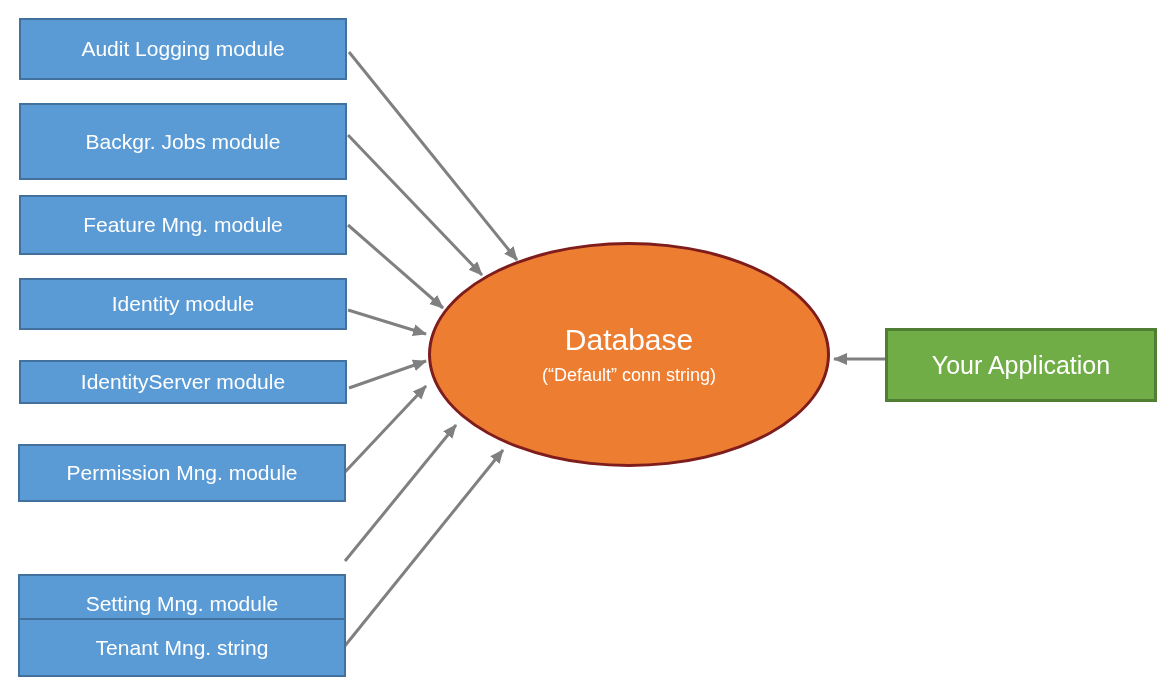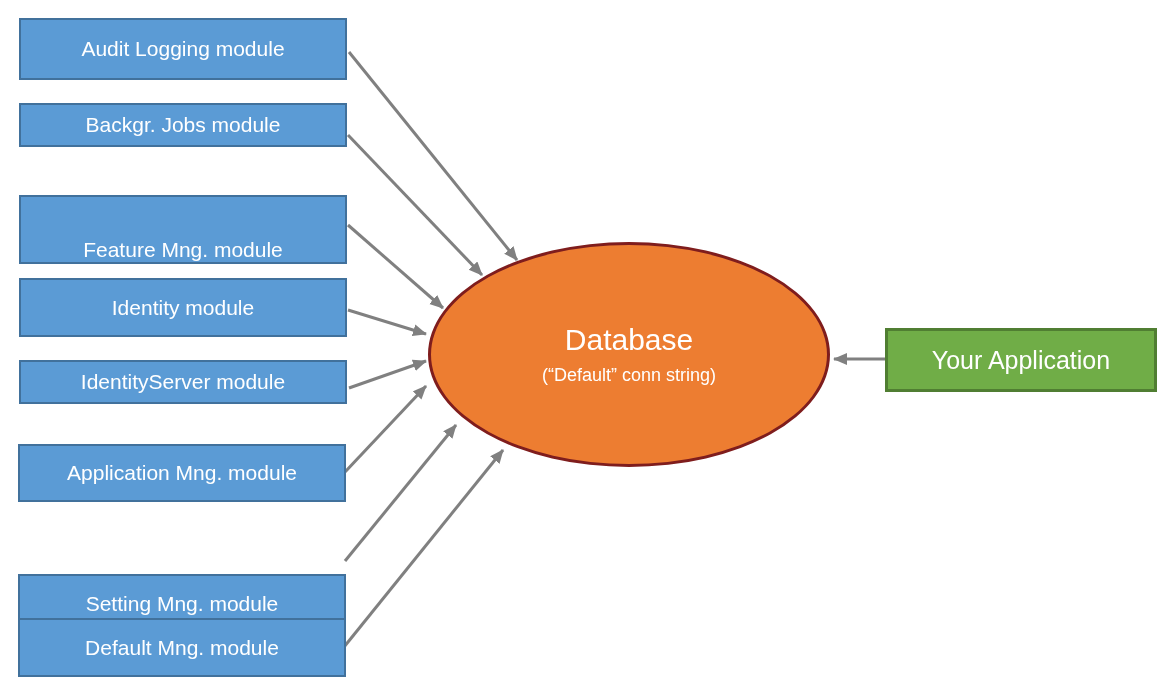--- a/index.html
+++ b/index.html
@@ -43,21 +43,21 @@
     color: #ffffff;
     text-align: center;
   }
   .db-title { font-size: 30px; line-height: 1.15; }
   .db-subtitle { font-size: 18px; margin-top: 7px; }
   .app-box {
     position: absolute;
     left: 885px;
     top: 328px;
     width: 272px;
-    height: 64px;
+    height: 74px;
     box-sizing: border-box;
     background: #70AD47;
     border: 3px solid #507E32;
     color: #ffffff;
     display: flex;
     align-items: center;
     justify-content: center;
     font-size: 25px;
     text-align: center;
   }
@@ -88,40 +88,40 @@
     <line x1="349" y1="388" x2="426" y2="361" marker-end="url(#ah)"></line>
     <line x1="345" y1="472" x2="426" y2="386" marker-end="url(#ah)"></line>
     <line x1="345" y1="561" x2="456" y2="425" marker-end="url(#ah)"></line>
     <line x1="344" y1="647" x2="503" y2="450" marker-end="url(#ah)"></line>
     <line x1="885" y1="359" x2="834" y2="359" marker-end="url(#ah)"></line>
   </svg>
 
   <div class="module" style="top:18px;height:62px;">
       <span>Audit Logging module</span>
     </div>
-  <div class="module" style="top:103px;height:44px;align-items:center;">
+  <div class="module" style="top:103px;height:77px;align-items:center;">
       <span>Backgr. Jobs module</span>
     </div>
-  <div class="module" style="top:195px;height:69px;align-items:flex-end;">
+  <div class="module" style="top:195px;height:60px;">
       <span>Feature Mng. module</span>
     </div>
-  <div class="module" style="top:278px;height:59px;">
+  <div class="module" style="top:278px;height:52px;">
       <span>Identity module</span>
     </div>
   <div class="module" style="top:360px;height:44px;">
       <span>IdentityServer module</span>
     </div>
   <div class="module" style="top:444px;height:58px;left:18px;">
-      <span>Application Mng. module</span>
+      <span>Permission Mng. module</span>
     </div>
   <div class="module" style="top:536px;height:59px;left:18px;margin-top:38px;">
       <span>Setting Mng. module</span>
     </div>
   <div class="module" style="top:618px;height:59px;left:18px;">
-      <span>Default Mng. module</span>
+      <span>Tenant Mng. string</span>
     </div>
 
   <div class="db-ellipse">
     <div class="db-title">Database</div>
     <div class="db-subtitle">(“Default” conn string)</div>
   </div>
 
   <div class="app-box">
     <span>Your Application</span>
   </div>

